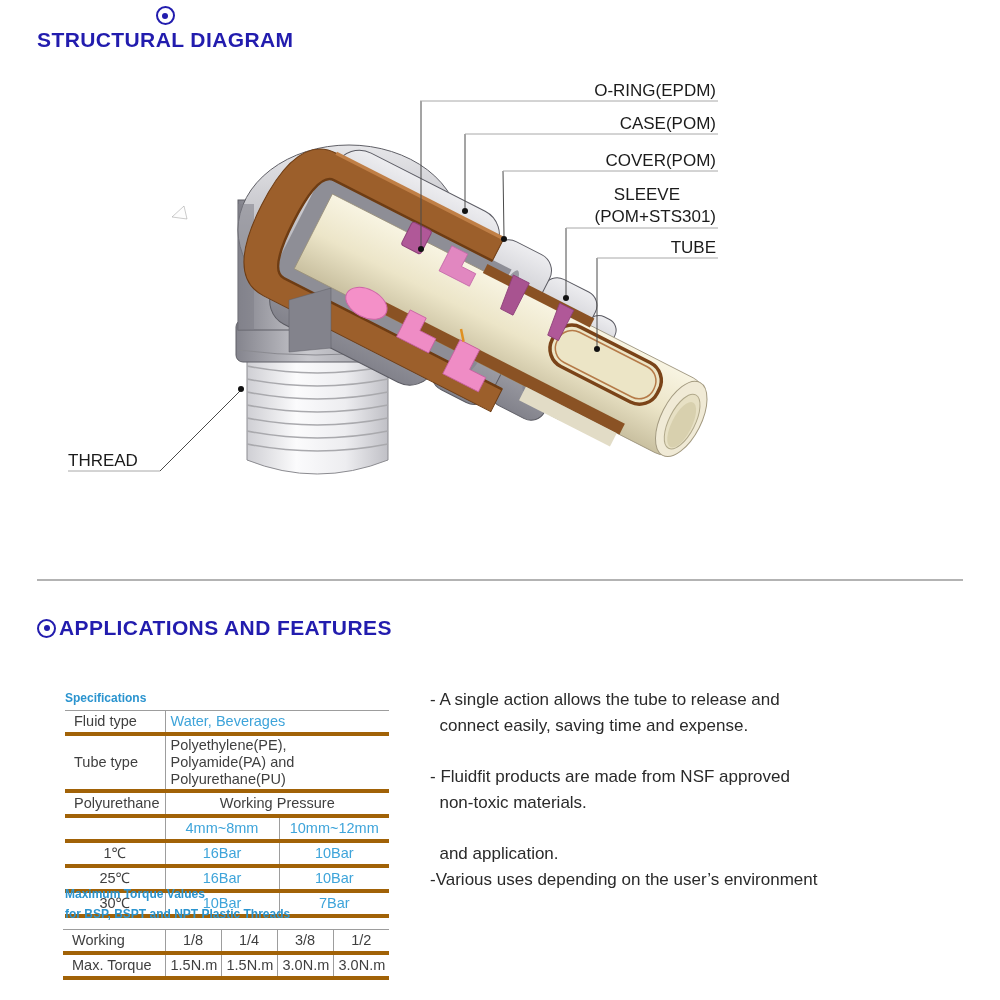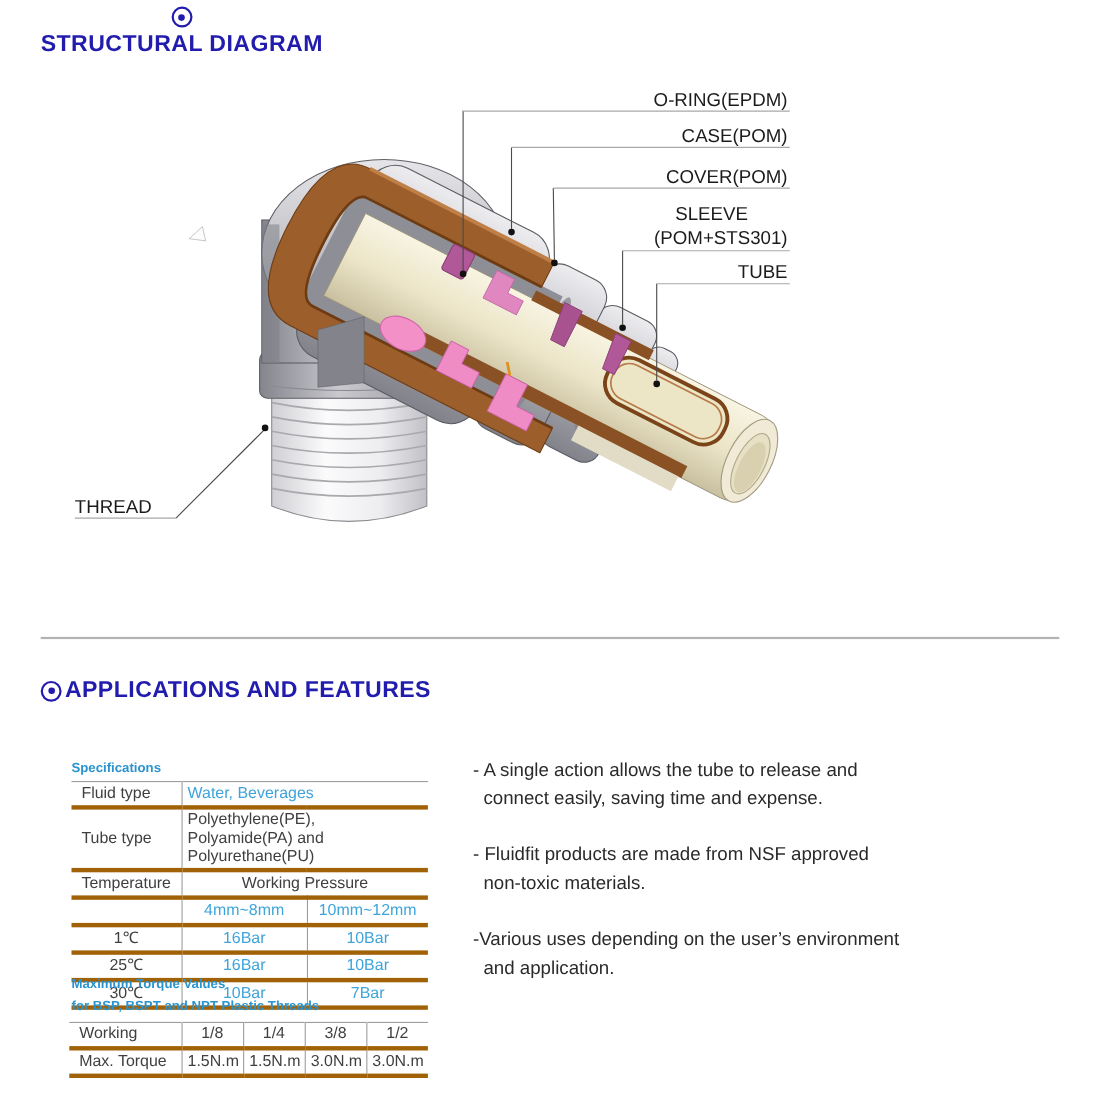--- a/index.html
+++ b/index.html
@@ -194,21 +194,21 @@
     <tbody>
         <tr>
       <td class="lbl vr">Fluid type</td>
       <td class="blue" colspan="2">Water, Beverages</td>
     </tr>
     <tr>
       <td class="lbl vr">Tube type</td>
       <td colspan="2">Polyethylene(PE), Polyamide(PA) and Polyurethane(PU)</td>
     </tr>
     <tr>
-      <td class="lbl vr">Temperature</td>
+      <td class="lbl vr">Polyurethane</td>
       <td class="c" colspan="2">Working Pressure</td>
     </tr>
     <tr>
       <td class="vr"></td>
       <td class="c blue vr">4mm~8mm</td>
       <td class="c blue">10mm~12mm</td>
     </tr>
     <tr>
       <td class="c vr">1℃</td>
       <td class="c blue vr">16Bar</td>
@@ -260,18 +260,18 @@
   <div class="features">
     <p>
       <span>- A single action allows the tube to release and</span>
       <span>  connect easily, saving time and expense.</span>
     </p>
     <p>
       <span>- Fluidfit products are made from NSF approved</span>
       <span>  non-toxic materials.</span>
     </p>
     <p>
+      <span>  and application.</span>
       <span>-Various uses depending on the user’s environment</span>
-      <span>  and application.</span>
     </p>
   </div>
 
 </div>
 
 </body></html>

